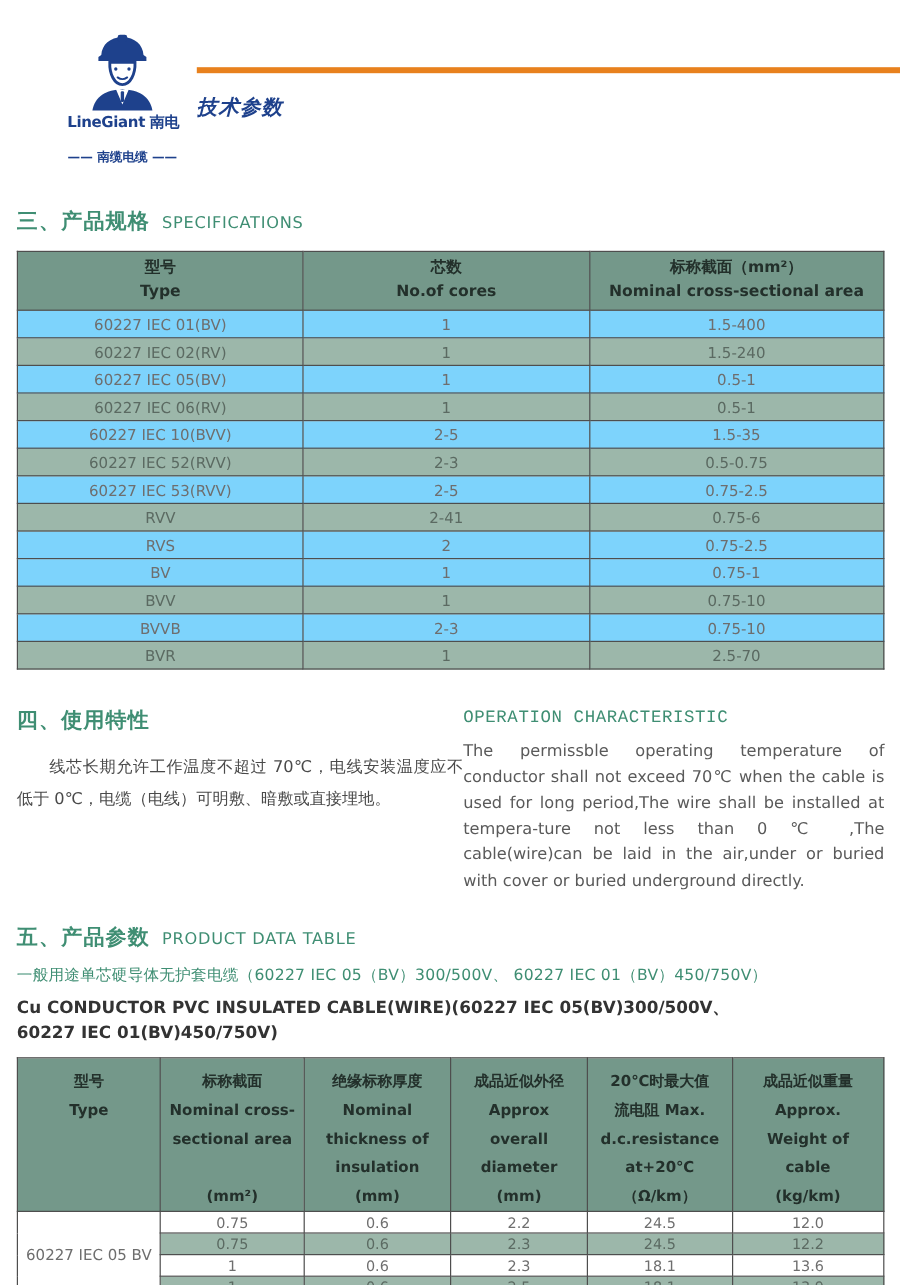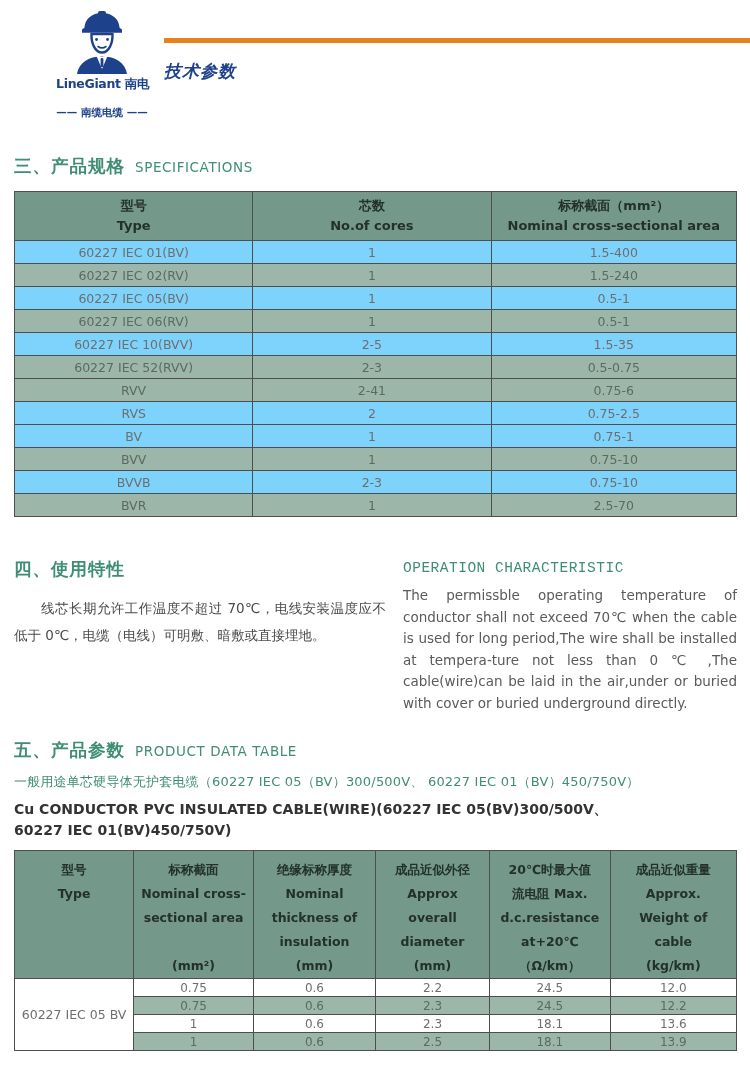--- a/index.html
+++ b/index.html
@@ -7,21 +7,21 @@
     --th-bg:#74988a; --alt-bg:#9cb7aa; --bd:#4e4e4e;
   }
   *{margin:0;padding:0;box-sizing:border-box;}
   html,body{background:#fff;}
   body{
     width:750px;height:1071px;position:relative;overflow:hidden;
     font-family:"DejaVu Sans","Liberation Sans",sans-serif;
     color:#444;
   }
   
-  .header{display:flex;align-items:flex-start;padding:10px 0 0 56px;}
+  .header{display:flex;align-items:flex-start;padding:28px 0 0 56px;}
   .logo-block{width:92px;text-align:center;flex:0 0 auto;}
   .logo-man{display:block;margin:0 auto;}
   .brand-l1{color:var(--navy);font-weight:bold;font-size:12.5px;white-space:nowrap;letter-spacing:-0.3px;}
   .brand-l2{color:var(--navy);font-weight:bold;font-size:10.5px;white-space:nowrap;margin-top:13px;}
   .header-right{flex:1;margin-left:16px;padding-right:0;}
   .orange-rule{height:5px;background:var(--orange);margin-top:28px;}
   .page-title{color:var(--navy);font-weight:bold;font-size:17px;margin-top:17px;letter-spacing:1px;font-style:italic;}
   
   .content{padding:0 13px 0 14px;}
   .sec-head{display:flex;align-items:baseline;gap:10px;}
@@ -31,21 +31,21 @@
   
   table{border-collapse:collapse;width:100%;table-layout:fixed;}
   .spec-table{margin-top:13px;}
   .spec-table th,.spec-table td{border:1px solid var(--bd);text-align:center;}
   .spec-table th{background:var(--th-bg);padding:3px 0 4px;}
   .spec-table th .zh{font-size:13px;font-weight:bold;color:#23302b;line-height:21px;}
   .spec-table th .en{font-size:13px;font-weight:bold;color:#23302b;line-height:20px;}
   .spec-table td{height:23px;font-size:12.5px;color:#6e6e6e;background:#7dd3fc;}
   .spec-table tr.alt td{background:var(--alt-bg);color:#5b6a62;}
   
-  .sec4{margin-top:40px;display:grid;grid-template-columns:372px 1fr;column-gap:17px;}
+  .sec4{margin-top:30px;display:grid;grid-template-columns:372px 1fr;}
   .sec4 .zh-col .sec-title{color:var(--green);font-weight:bold;font-size:17.5px;letter-spacing:1px;}
   .sec4 .zh-text{margin-top:14px;font-size:13.5px;color:#4a4a4a;line-height:27px;text-indent:2em;text-align:justify;}
   .sec4 .en-title{color:var(--green);font-size:14.5px;letter-spacing:0.5px;margin-top:3px;font-family:Liberation Mono, monospace;}
   .sec4 .en-text{margin-top:9px;font-size:13.5px;color:#5a5a5a;line-height:21.5px;text-align:justify;}
   
   .sec5{margin-top:24px;}
   .sub-zh{color:var(--green);font-size:13px;margin-top:11px;letter-spacing:0.2px;}
   .sub-en{color:#333;font-weight:bold;font-size:14px;line-height:21px;margin-top:8px;}
   
   .pdt-table{margin-top:9px;}
@@ -136,20 +136,25 @@
           <tr>
             <td>60227 IEC 10(BVV)</td>
             <td>2-5</td>
             <td>1.5-35</td>
           </tr>
           <tr class="alt">
             <td>60227 IEC 52(RVV)</td>
             <td>2-3</td>
             <td>0.5-0.75</td>
           </tr>
+          <tr>
+            <td>60227 IEC 53(RVV)</td>
+            <td>2-5</td>
+            <td>0.75-2.5</td>
+          </tr>
           <tr class="alt">
             <td>RVV</td>
             <td>2-41</td>
             <td>0.75-6</td>
           </tr>
           <tr>
             <td>RVS</td>
             <td>2</td>
             <td>0.75-2.5</td>
           </tr>

